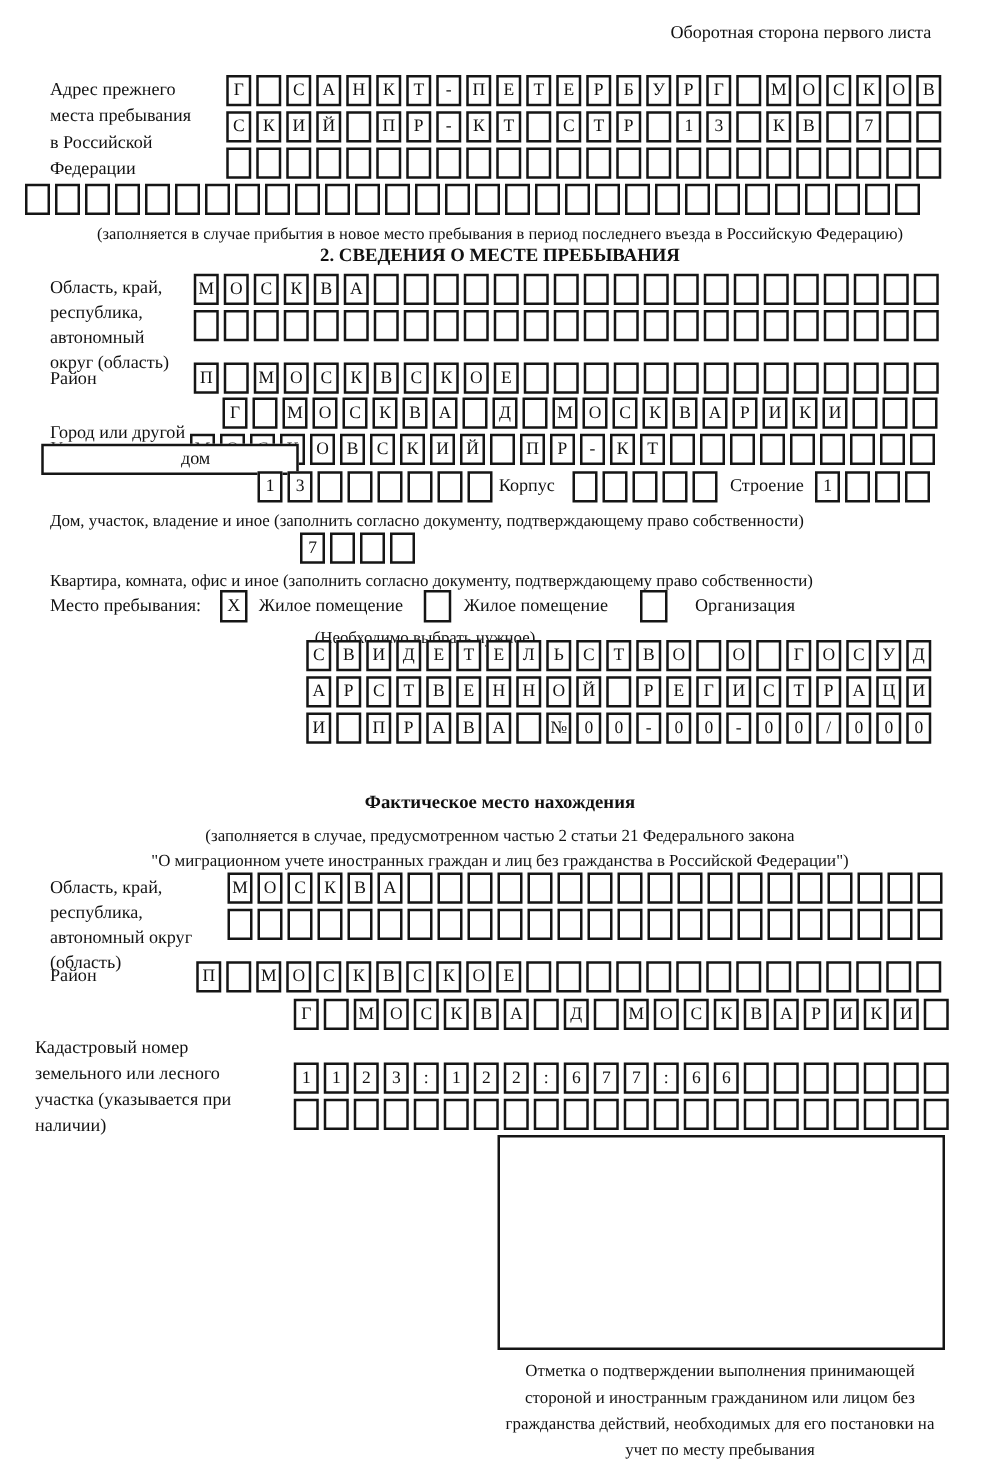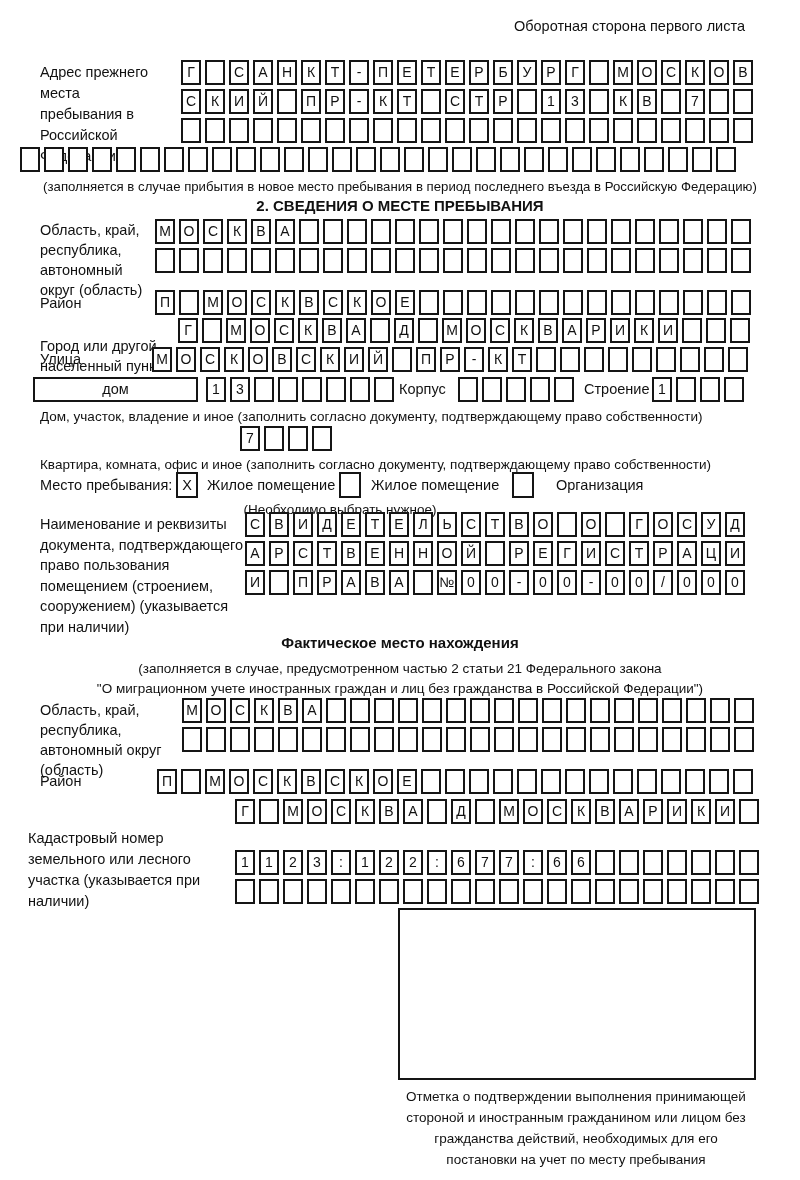--- a/index.html
+++ b/index.html
@@ -1,18 +1,18 @@
 <!DOCTYPE html>
 <html><head>
 <meta charset="utf-8">
 <style>
   html,body{margin:0;padding:0;background:#fff;}
   #page{
     position:relative;width:800px;height:1180px;background:#fff;
-    font-family:Liberation Sans, sans-serif;color:#111;overflow:hidden;
+    font-family:Liberation Serif, serif;color:#111;overflow:hidden;
   }
   .abs{position:absolute;}
   .lbl{font-size:14.5px;line-height:20px;}
   .note{font-size:13.2px;line-height:17px;}
   .title{font-size:15px;font-weight:bold;text-align:center;width:100%;}
   .center{text-align:center;width:100%;}
   .boxrow{position:absolute;display:flex;gap:4px;}
   .cell{
     flex:0 0 auto;width:16px;height:21px;border:2px solid #151515;background:#fff;
     font-size:14px;line-height:21px;text-align:center;overflow:hidden;
@@ -283,21 +283,21 @@
       <span class="cell"></span>
       <span class="cell"></span>
       <span class="cell"></span>
       <span class="cell"></span>
       <span class="cell"></span>
       <span class="cell"></span>
       <span class="cell"></span>
       <span class="cell"></span>
     </div>
 
-  <div class="wbox" style="left:33px;top:377px;width:161px;">дом</div>
+  <div class="wbox" style="left:33px;top:355px;width:161px;padding-left:41px;">дом</div>
   <div class="boxrow" style="left:206px;top:377px;">
       <span class="cell">1</span>
       <span class="cell">3</span>
       <span class="cell"></span>
       <span class="cell"></span>
       <span class="cell"></span>
       <span class="cell"></span>
       <span class="cell"></span>
       <span class="cell"></span>
     </div>
@@ -328,21 +328,20 @@
 
   <div class="abs lbl" style="left:40px;top:475px;">Место пребывания:</div>
   <div class="cbx" style="left:176px;top:472px;">X</div>
   <div class="abs lbl" style="left:207px;top:475px;">Жилое помещение</div>
   <div class="cbx" style="left:339px;top:472px;"></div>
   <div class="abs lbl" style="left:371px;top:475px;">Жилое помещение</div>
   <div class="cbx" style="left:512px;top:472px;"></div>
   <div class="abs lbl" style="left:556px;top:475px;">Организация</div>
   <div class="abs note" style="left:180px;top:501px;width:320px;text-align:center;font-size:13.5px;">(Необходимо выбрать нужное)</div>
 
-  <div class="abs lbl" style="left:40px;top:514px;width:205px;line-height:20.5px;">Наименование и реквизиты документа, подтверждающего право пользования помещением (строением, сооружением) (указывается при наличии)</div>
   <div class="boxrow" style="left:245px;top:512px;">
       <span class="cell">С</span>
       <span class="cell">В</span>
       <span class="cell">И</span>
       <span class="cell">Д</span>
       <span class="cell">Е</span>
       <span class="cell">Т</span>
       <span class="cell">Е</span>
       <span class="cell">Л</span>
       <span class="cell">Ь</span>

